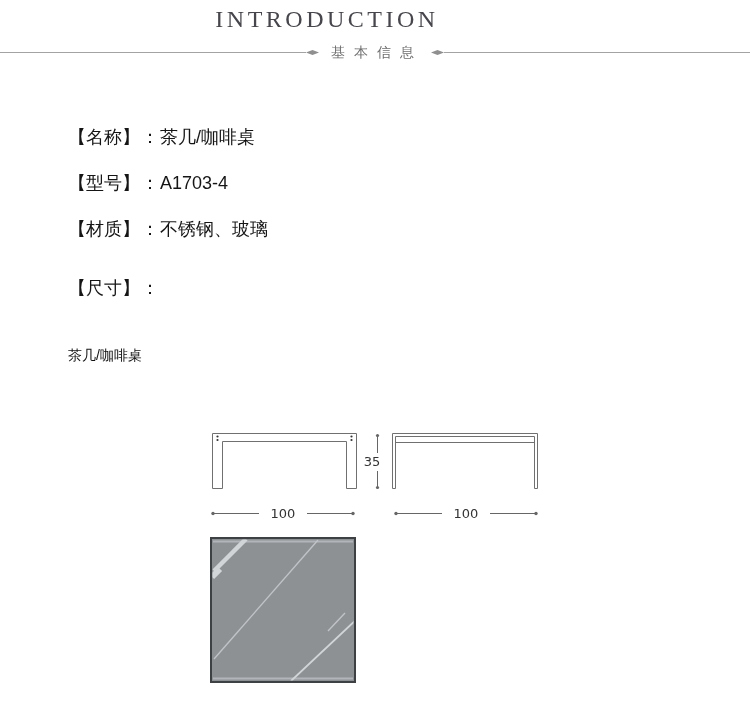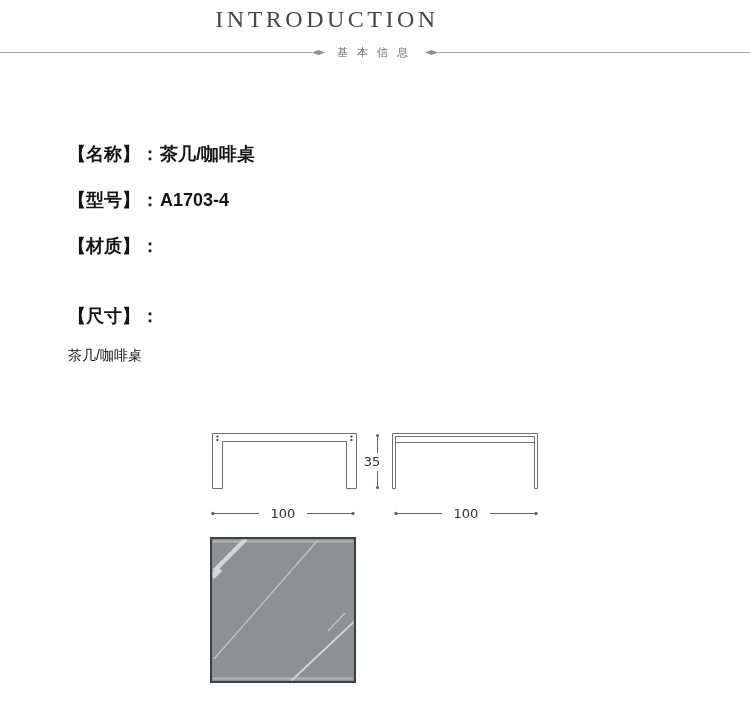--- a/index.html
+++ b/index.html
@@ -25,33 +25,33 @@
     display:flex;align-items:center;
   }
   .divider .line{flex:1;height:1px;background:var(--divider_line,#a3a3a3);}
   .divider .diamond{
     width:13px;height:5px;flex:none;
     background:var(--divider_diamond,#8f8f8f);
     clip-path:polygon(0 50%,50% 0,100% 50%,50% 100%);
   }
   .divider .label{
     flex:none;margin:0 8px 0 12px;
-    font-size:11px;letter-spacing:9px;
+    font-size:14px;letter-spacing:9px;
     color:var(--subtitle_text,#6e6e6e);
     white-space:nowrap;
   }
 
   
-  .specs{position:absolute;left:68px;top:131px;font-weight:bold;}
+  .specs{position:absolute;left:68px;top:114px;}
   .spec-row{
     height:46px;display:flex;align-items:center;
     font-size:18px;color:var(--spec_text,#151515);
     white-space:nowrap;
   }
-  .spec-row.gap{margin-top:13px;align-items:flex-end;}
+  .spec-row.gap{margin-top:13px;}
   .spec-colon{margin:0 1px;}
 
   
   .drawing-caption{
     position:absolute;left:68px;top:347px;
     font-size:14px;line-height:16px;color:#111;
     white-space:nowrap;
   }
 
   
@@ -92,20 +92,21 @@
       <span class="spec-value">茶几/咖啡桌</span>
     </div>
     <div class="spec-row">
       <span class="spec-label">【型号】</span>
       <span class="spec-colon">：</span>
       <span class="spec-value">A1703-4</span>
     </div>
     <div class="spec-row">
       <span class="spec-label">【材质】</span>
       <span class="spec-colon">：</span>
+      <span class="spec-value">不锈钢、玻璃</span>
     </div>
     <div class="spec-row gap">
       <span class="spec-label">【尺寸】</span>
       <span class="spec-colon">：</span>
     </div>
   </div>
 
   <div class="drawing-caption">茶几/咖啡桌</div>
 
   <svg class="drawings" width="750" height="300" viewBox="0 0 750 300">

